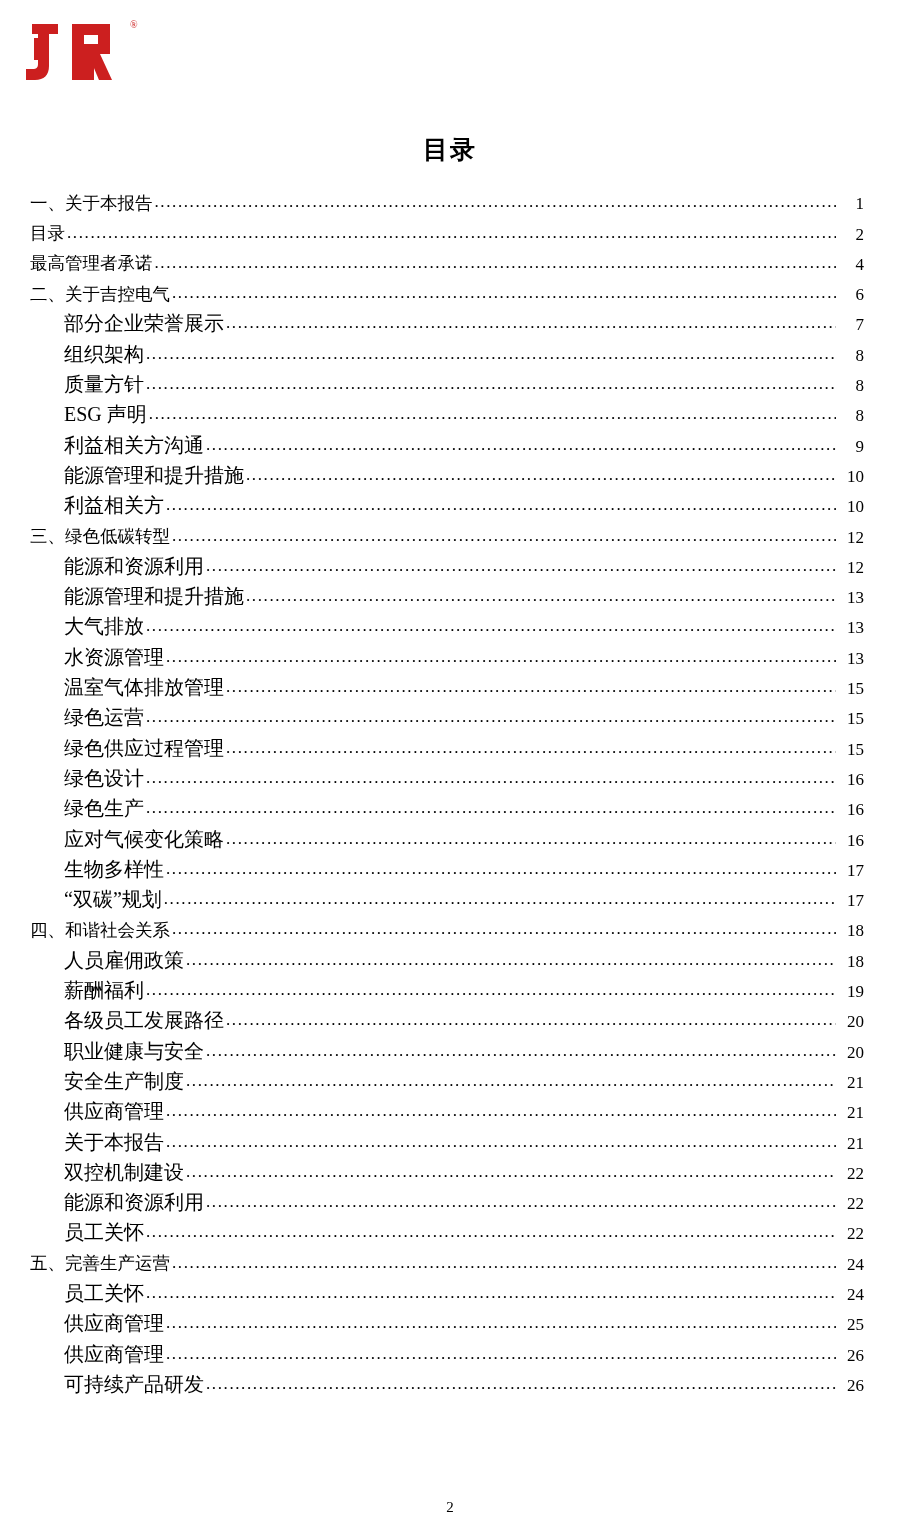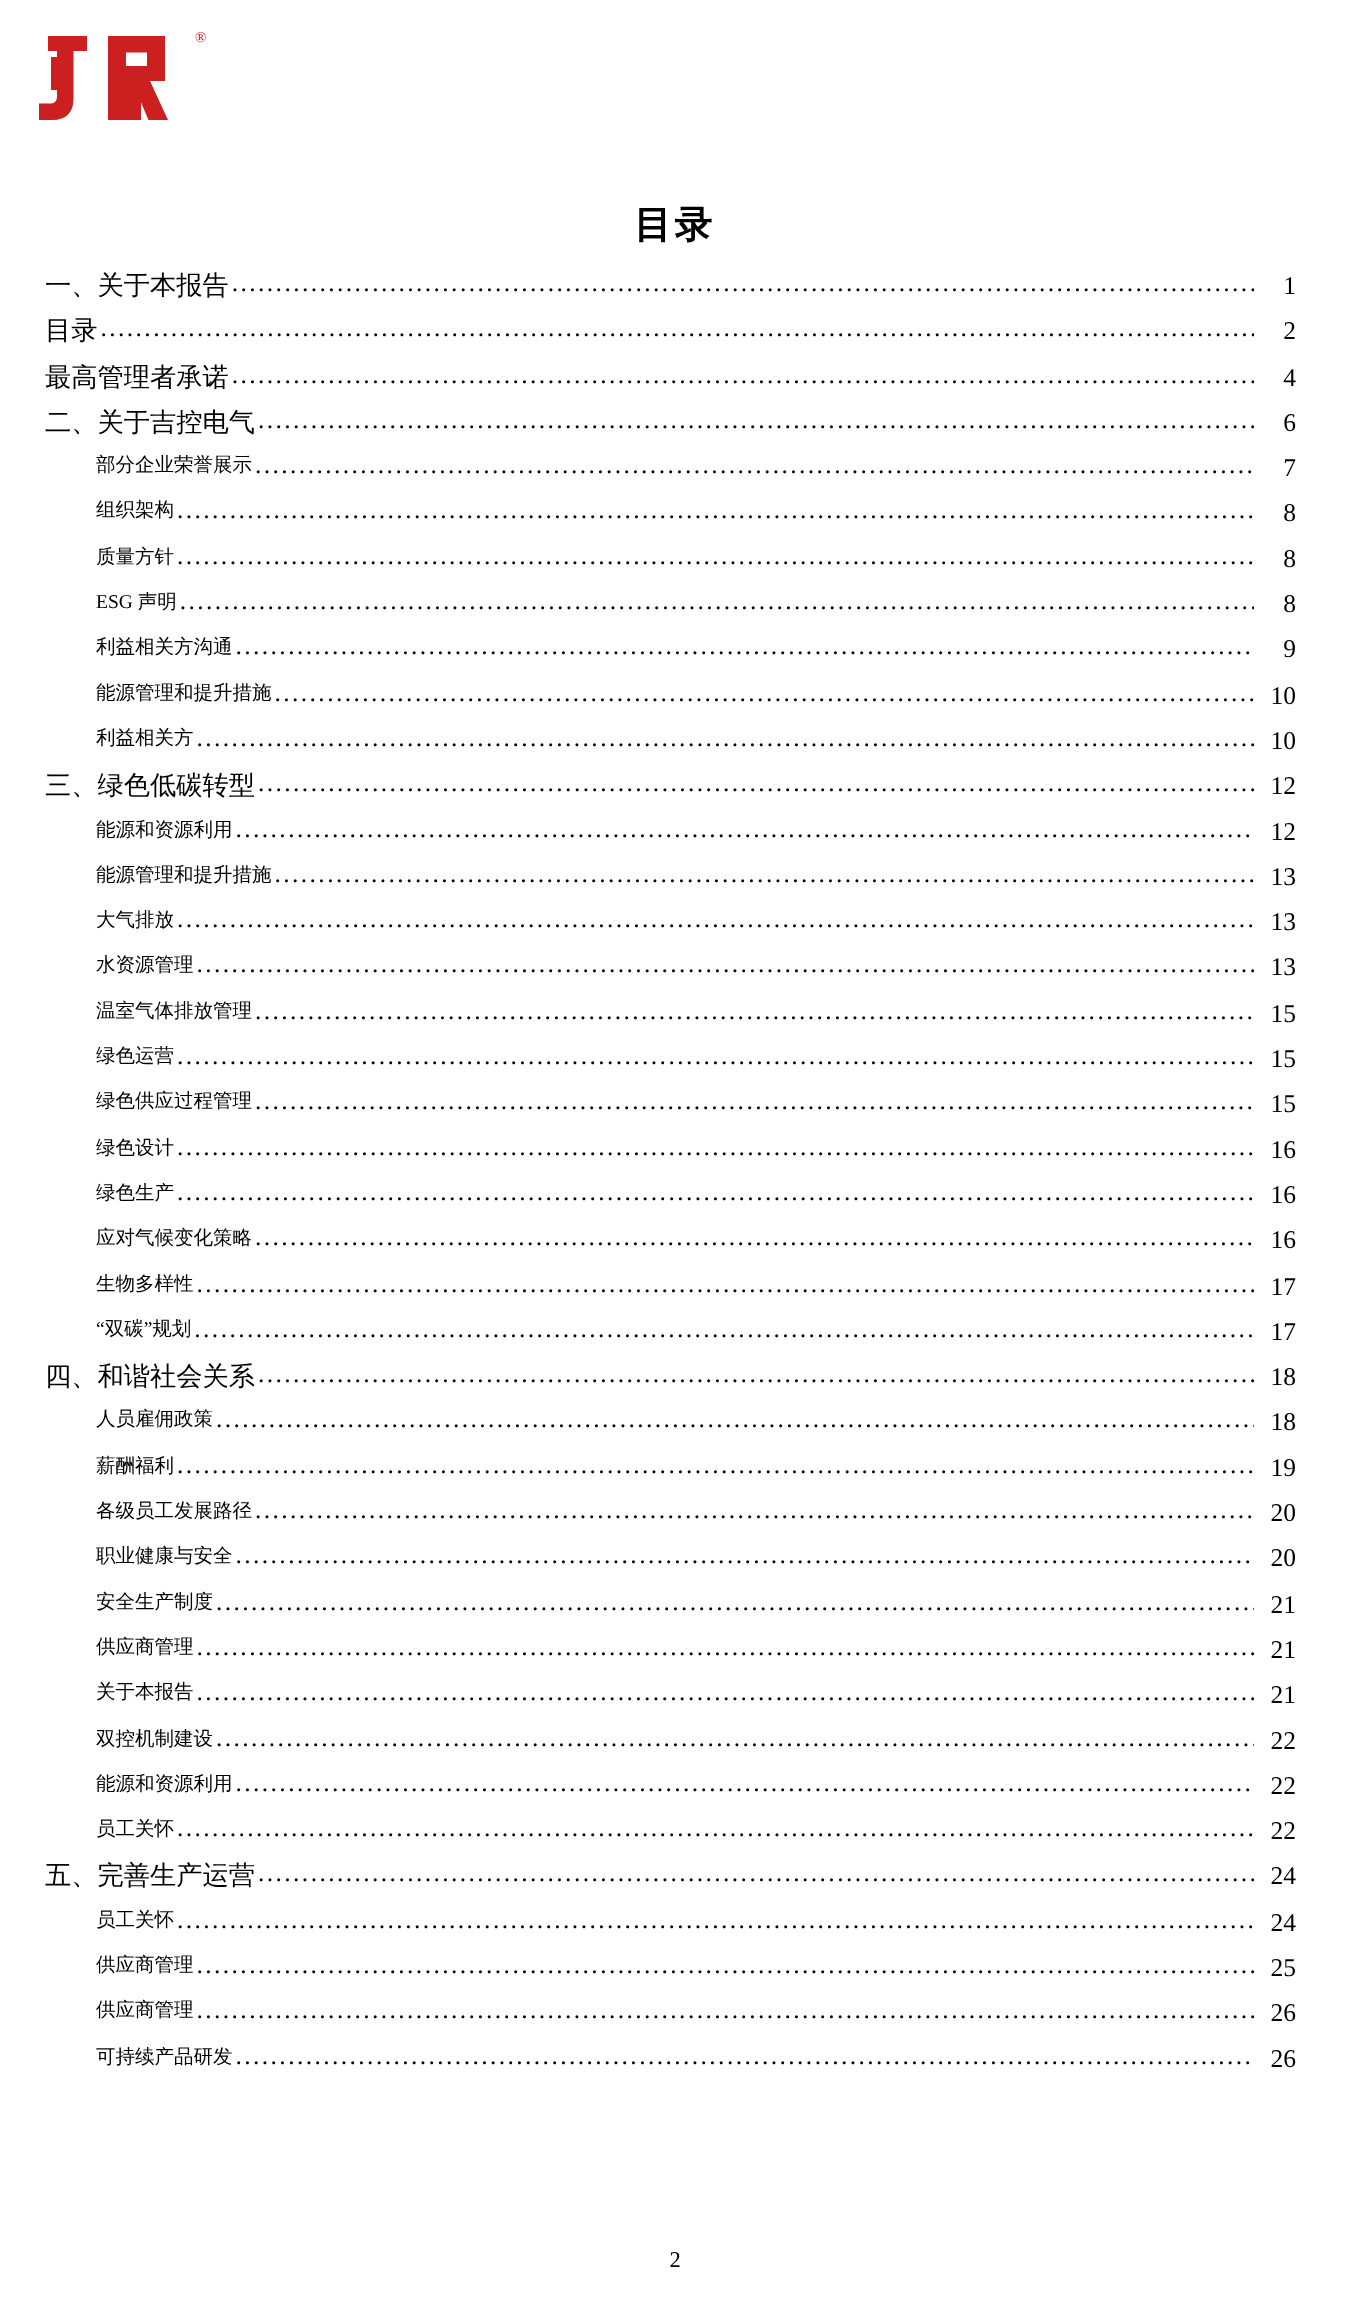--- a/index.html
+++ b/index.html
@@ -44,21 +44,21 @@
     margin: 0 0 16px 0;
     color: #000;
   }
   
   .toc {
     margin: 0;
     padding: 0 6px 0 0;
   }
   .toc-entry {
     display: flex;
-    align-items: flex-start;
+    align-items: flex-end;
     font-size: 17.5px;
     line-height: 1.0;
     height: 30.3px;
     color: #000;
     white-space: nowrap;
   }
   .toc-entry .label {
     flex: 0 0 auto;
     padding-right: 2px;
   }
@@ -77,21 +77,21 @@
     padding-left: 4px;
     min-width: 24px;
     text-align: right;
     font-size: 17px;
   }
   
   .lvl-0 .label { padding-left: 0; }
   .lvl-1 .label { padding-left: 34px; }
 
   .toc-entry.lvl-1 .label {
-    font-size: 13px;
+    font-size: 20px;
   }
   
   .page-footer {
     position: absolute;
     bottom: 22px;
     left: 0;
     width: 900px;
     text-align: center;
     font-size: 15px;
     color: #000;

